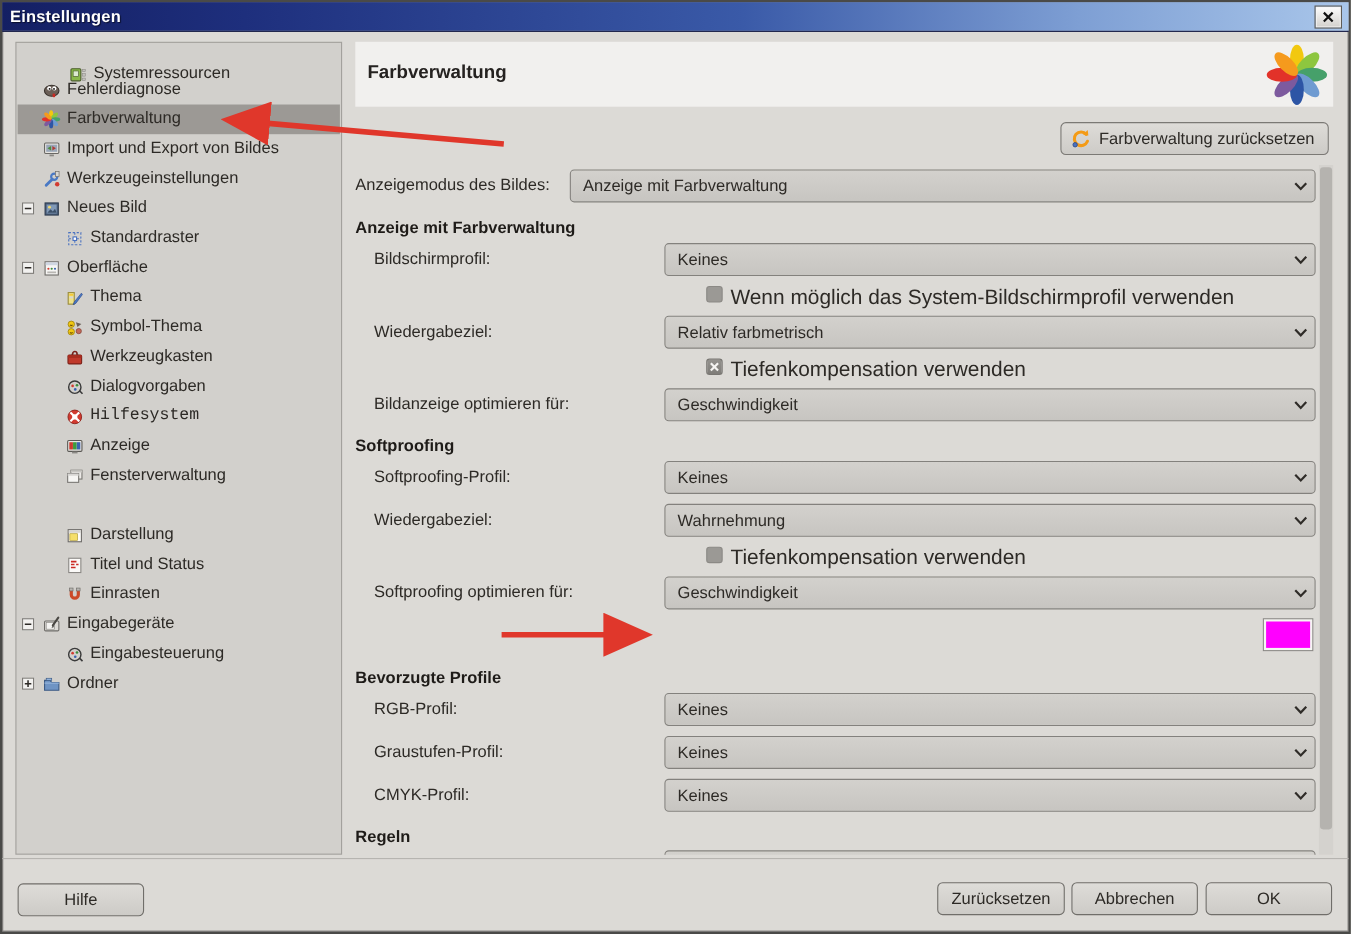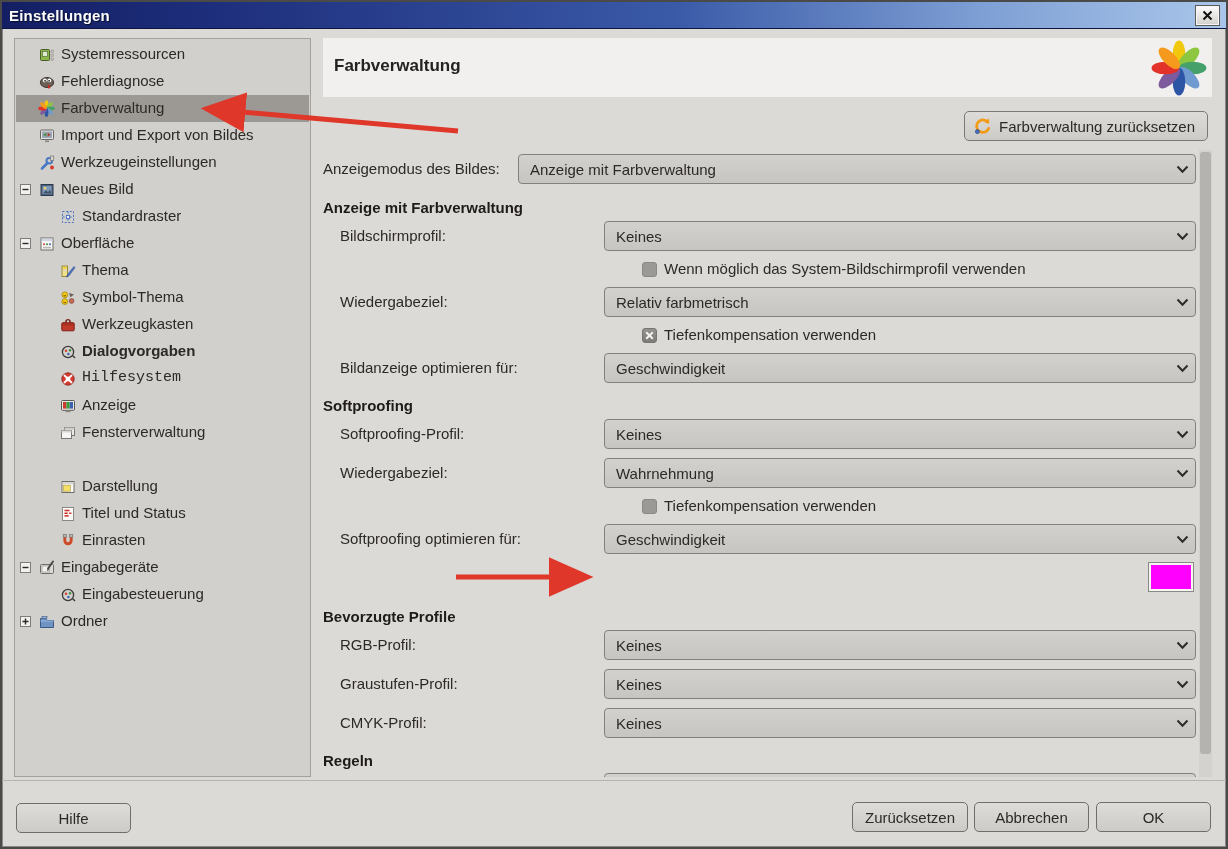--- a/index.html
+++ b/index.html
@@ -54,21 +54,21 @@
   .form-label{position:absolute;font-size:15px;line-height:30px;white-space:nowrap;}
   .section-label{position:absolute;font-size:15px;font-weight:bold;color:#1e1b18;white-space:nowrap;}
   .dropdown{
     position:absolute;height:30px;box-sizing:border-box;
     background:linear-gradient(#d3d1cd,#c7c5c1);
     border:1px solid #83817d;border-radius:4px;
     display:flex;align-items:center;font-size:15px;cursor:default;
   }
   .dd-value{padding-left:11px;flex:1;white-space:nowrap;overflow:hidden;}
   .dd-chev{width:26px;display:flex;align-items:center;justify-content:center;}
-  .checkbox-row{position:absolute;display:flex;align-items:flex-end;gap:7px;font-size:15px;padding-left:36px;}
+  .checkbox-row{position:absolute;display:flex;align-items:flex-start;gap:7px;font-size:19px;padding-left:36px;}
   .cb{width:15px;height:15px;border-radius:3px;box-sizing:border-box;flex:0 0 auto;
     display:flex;align-items:center;justify-content:center;}
   .cb.unchecked{background:#9b9995;border:1px solid #8b8985;}
   .cb.checked{background:linear-gradient(#94928e,#7e7c78);border:1px solid #787672;}
   .swatch{position:absolute;width:46px;height:30px;box-sizing:border-box;background:#f6f5f3;
     border:1px solid #8a8884;padding:2px;cursor:default;}
   .swatch-inner{width:100%;height:100%;}
   .scrollbar{position:absolute;left:876px;top:112px;width:13px;height:627px;background:#d4d2ce;}
   .scroll-thumb{position:absolute;left:1px;right:1px;top:2px;height:602px;background:#b5b3af;border-radius:3px;}
   
@@ -90,21 +90,21 @@
   <div class="titlebar">
     <span class="title">Einstellungen</span>
     <span class="close-btn">
       <svg width="11" height="11" viewBox="0 0 11 11">
         <path d="M1.5 1.5 L9.5 9.5 M9.5 1.5 L1.5 9.5" stroke="#111" stroke-width="2"></path>
       </svg>
     </span>
   </div>
 
   <div class="sidebar" id="sidebar">
-      <div class="sb-row" style="top: 2px;">
+      <div class="sb-row" style="top: 15px; margin-left: 24px;">
         <span class="sb-icon" style="left: 22px;">
           <svg width="16" height="16" viewBox="0 0 16 16">
             <rect x="1.5" y="2.5" width="9" height="11" rx="1" fill="#8ab94a" stroke="#4a5d2a"></rect>
             <rect x="3.5" y="4.5" width="5" height="5" fill="#dcead0" stroke="#4a5d2a" stroke-width="0.6"></rect>
             <rect x="12" y="3" width="2.5" height="2.2" fill="#c4c2be" stroke="#8a8884" stroke-width="0.5"></rect>
             <rect x="12" y="7" width="2.5" height="2.2" fill="#c4c2be" stroke="#8a8884" stroke-width="0.5"></rect>
             <rect x="12" y="11" width="2.5" height="2.2" fill="#c4c2be" stroke="#8a8884" stroke-width="0.5"></rect>
           </svg>
         </span>
         <span class="sb-label" style="left: 45px;">Systemressourcen</span>
@@ -244,21 +244,21 @@
       <div class="sb-row" style="top: 299px;">
         <span class="sb-icon" style="left: 43px;">
           <svg width="16" height="16" viewBox="0 0 16 16">
             <circle cx="8" cy="8" r="5.6" fill="none" stroke="#3a3a3a" stroke-width="1.3"></circle>
             <circle cx="6" cy="6.8" r="1.2" fill="#d23b30"></circle>
             <circle cx="10" cy="6.2" r="1.2" fill="#3c8c3c"></circle>
             <circle cx="8.4" cy="10" r="1.2" fill="#3a62b0"></circle>
             <path d="M12.5 11.5 l2.5 2.5" stroke="#3a3a3a" stroke-width="1.4"></path>
           </svg>
         </span>
-        <span class="sb-label" style="left: 66px; font-weight: bold;">Dialogvorgaben</span>
+        <span class="sb-label" style="left: 66px;">Dialogvorgaben</span>
       </div>
       <div class="sb-row" style="top: 326px; font-family: Liberation Mono, monospace;">
         <span class="sb-icon" style="left: 43px;">
           <svg width="16" height="16" viewBox="0 0 16 16">
             <circle cx="8" cy="8" r="6.2" fill="#d23b30"></circle>
             <g stroke="#ffffff" stroke-width="2">
               <path d="M3.6 3.6 L12.4 12.4 M12.4 3.6 L3.6 12.4"></path>
             </g>
             <circle cx="8" cy="8" r="2.4" fill="#ffffff"></circle>
             <circle cx="8" cy="8" r="6.2" fill="none" stroke="#8a1f18" stroke-width="0.8"></circle>

